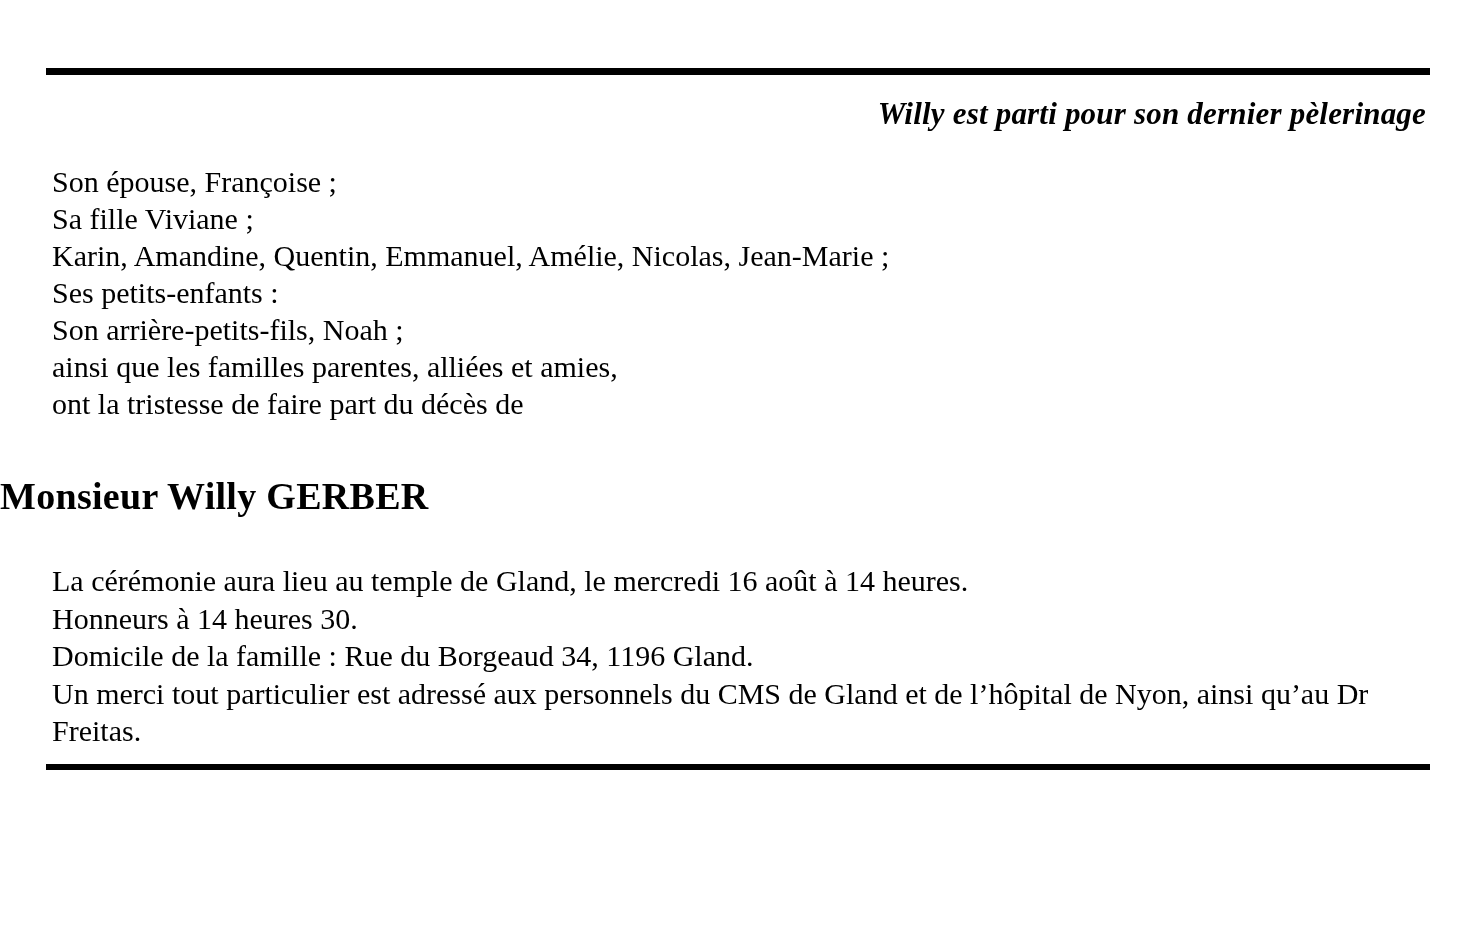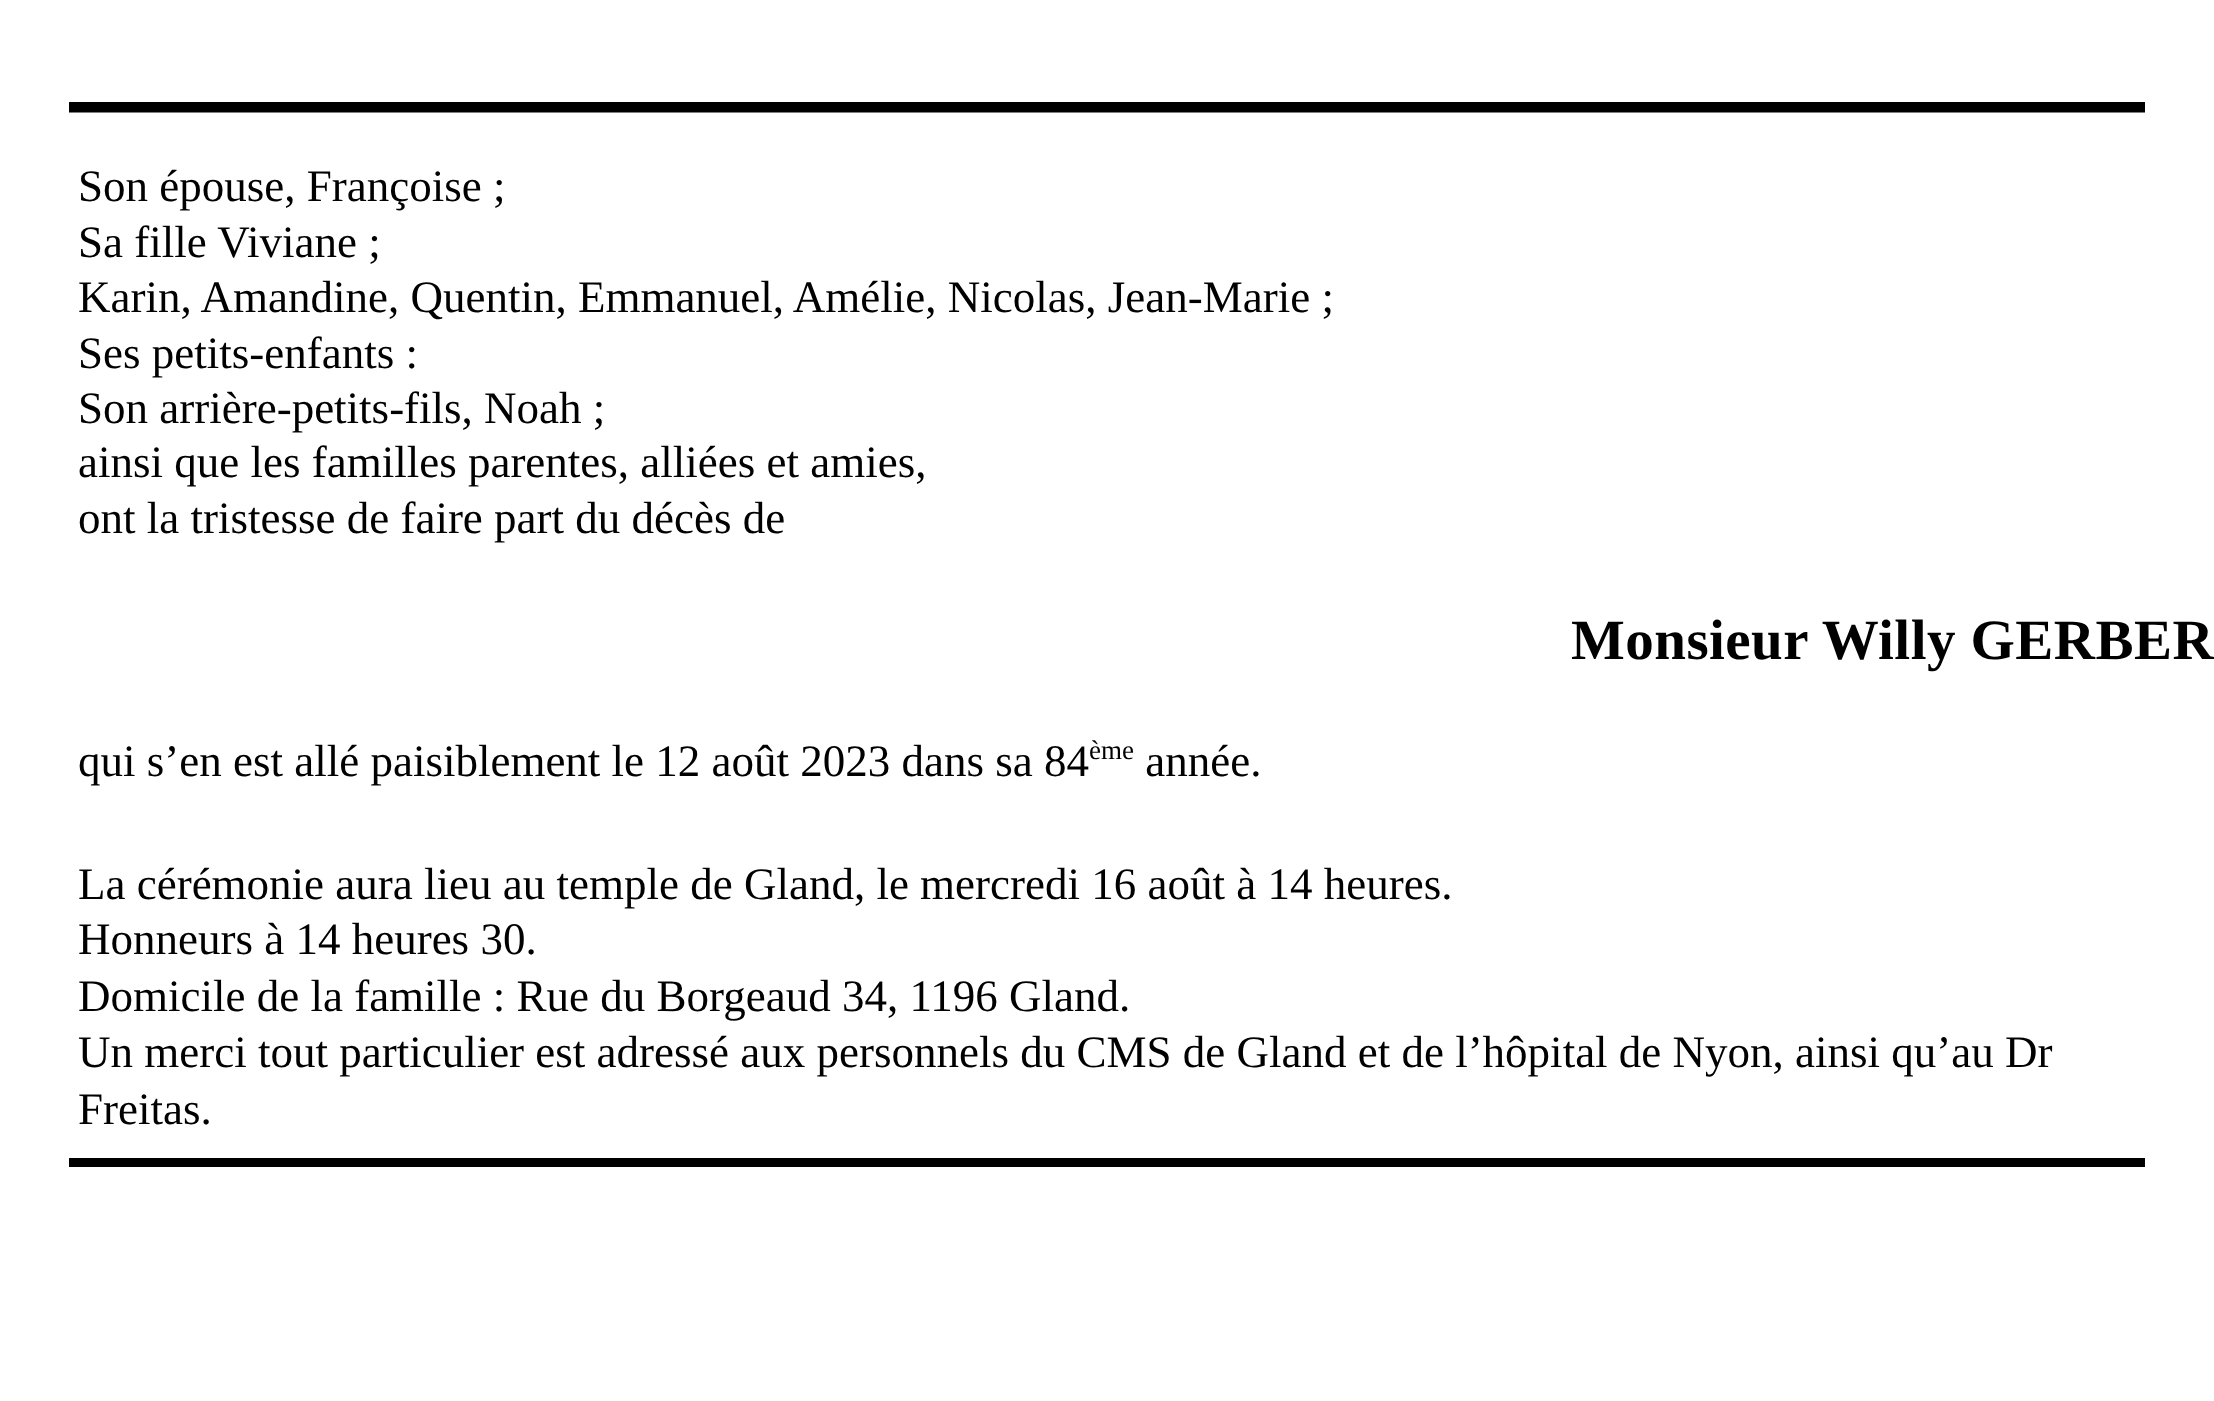--- a/index.html
+++ b/index.html
@@ -44,24 +44,24 @@
   }
   .family-block {
     margin: 32px 10px 0 52px;
     font-size: 30px;
     line-height: 1.23;
   }
   .family-line {
     white-space: nowrap;
   }
   .deceased-name {
-    text-align: right;
+    text-align: left;
     font-weight: bold;
     font-size: 38px;
-    margin-top: 40px;
+    margin-top: 52px;
     letter-spacing: 0.3px;
   }
   .passing {
     margin: 40px 0 0 52px;
     font-size: 30px;
     line-height: 1.25;
   }
   .passing sup {
     font-size: 18px;
     vertical-align: super;
@@ -80,36 +80,34 @@
     max-width: 1380px;
   }
 </style>
 </head>
 <body>
 
 <div class="notice">
 
   <div class="rule rule-top"></div>
 
+  <div class="epitaph">Willy est parti pour son dernier pèlerinage</div>
 
   <div class="family-block">
     <div class="family-line">Son épouse, Françoise ;</div>
     <div class="family-line">Sa fille Viviane ;</div>
     <div class="family-line">Karin, Amandine, Quentin, Emmanuel, Amélie, Nicolas, Jean-Marie ;</div>
     <div class="family-line">Ses petits-enfants :</div>
     <div class="family-line">Son arrière-petits-fils, Noah ;</div>
     <div class="family-line">ainsi que les familles parentes, alliées et amies,</div>
     <div class="family-line">ont la tristesse de faire part du décès de</div>
   </div>
 
   <div class="deceased-name">Monsieur Willy GERBER</div>
 
-  <div class="passing">
-    <span>qui s’en est allé paisiblement le 12 août 2023 dans sa 84</span><sup>ème</sup><span> année.</span>
-  </div>
 
   <div class="details-block">
     <div class="details-line">La cérémonie aura lieu au temple de Gland, le mercredi 16 août à 14 heures.</div>
     <div class="details-line">Honneurs à 14 heures 30.</div>
     <div class="details-line">Domicile de la famille : Rue du Borgeaud 34, 1196 Gland.</div>
     <div class="details-line wrap">Un merci tout particulier est adressé aux personnels du CMS de Gland et de l’hôpital de Nyon, ainsi qu’au Dr Freitas.</div>
   </div>
 
   <div class="rule rule-bottom"></div>
 

